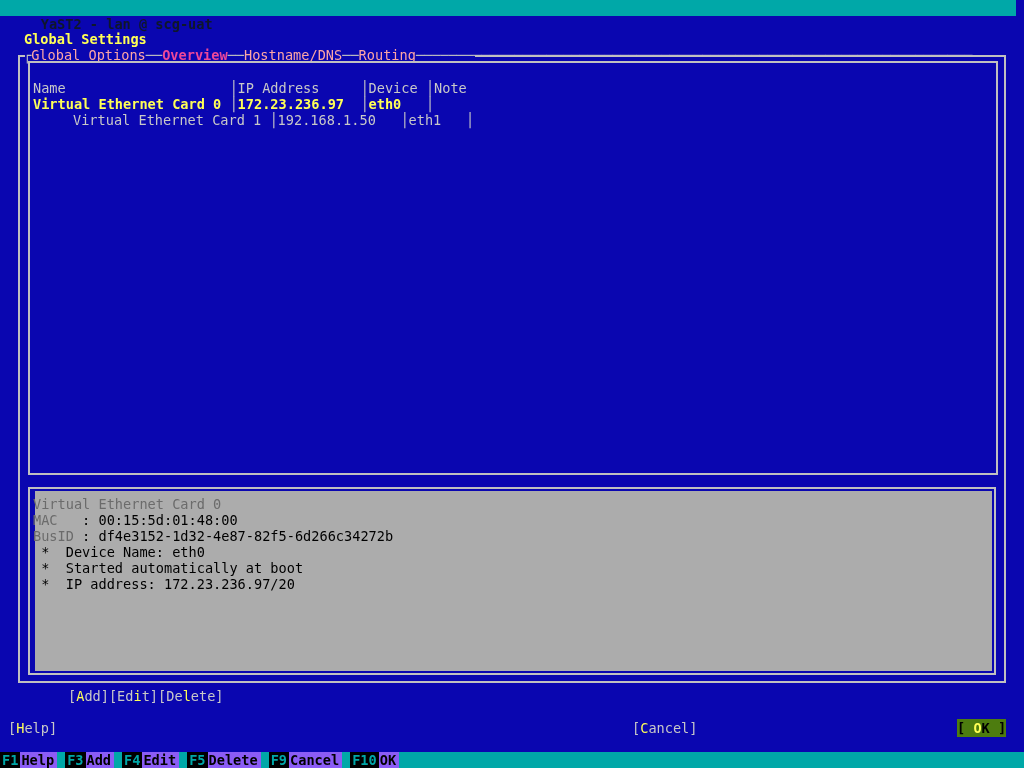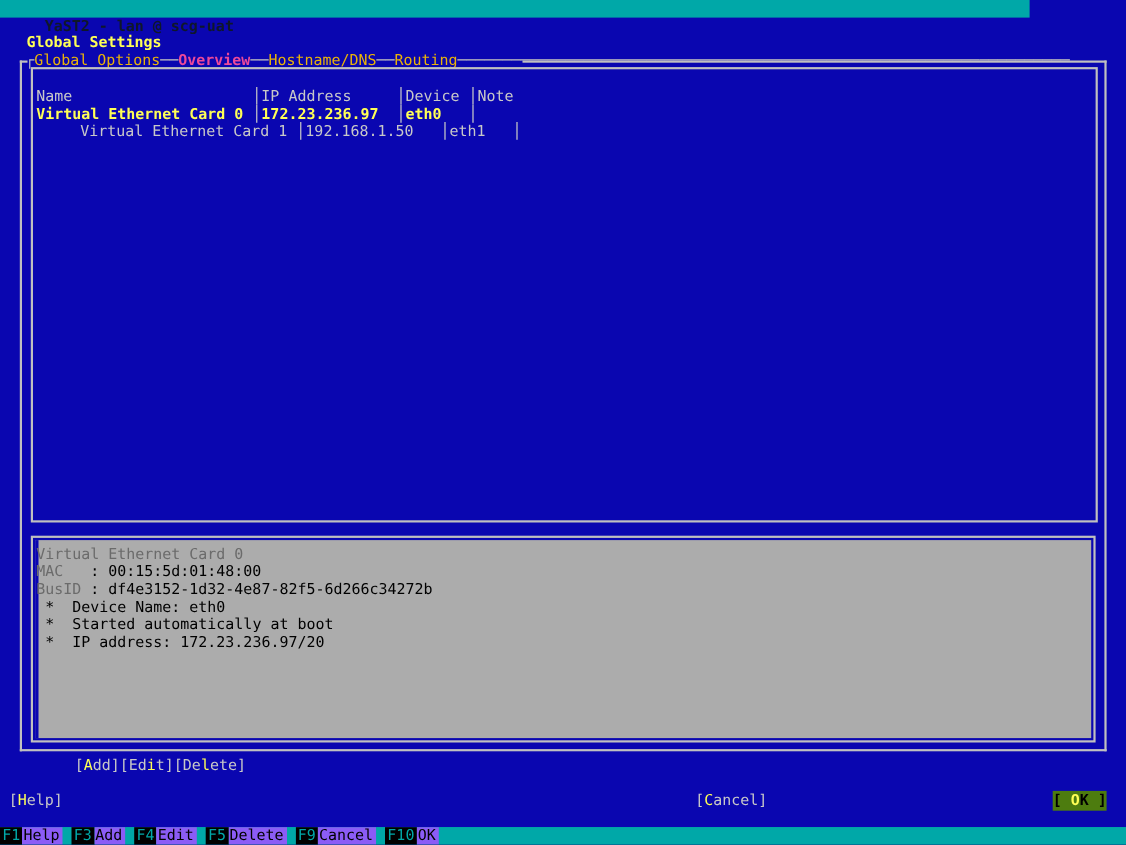--- a/index.html
+++ b/index.html
@@ -17,21 +17,21 @@
     line-height: 16px;
     letter-spacing: 0px;
     overflow: hidden;
     -webkit-font-smoothing: none;
   }
 
   
   #titlebar {
     position: absolute;
     left: 0; top: 0;
-    width: 936px; height: 16px;
+    width: 1016px; height: 16px;
     background: #00a8a8;
     color: #0f172a;
     font-weight: bold;
     padding-left: 8px;
     box-sizing: border-box;
     white-space: pre;
   }
 
   
   .page-title {
@@ -43,21 +43,21 @@
   }
 
   
   #tabrow {
     position: absolute;
     left: 23px; top: 47px;
     white-space: pre;
     color: #aaaaaa;
   }
   #tabrow .corner { color: #c0c0c0; }
-  .tab-label { color: #eab308; }
+  .tab-label { color: #fca5a5; }
   .tab-label.selected { color: #ec4899; font-weight: bold; text-align: center; }
   .tab-sep { color: #c0c0c0; }
 
   
   .frame {
     position: absolute;
     border: 2px solid #c0c0c0;
     box-sizing: border-box;
   }
   #tabframe {
@@ -157,21 +157,21 @@
 
   
   #fkeybar {
     position: absolute;
     left: 0; top: 752px;
     width: 1024px; height: 16px;
     background: #00a8a8;
     display: flex;
     align-items: stretch;
     white-space: pre;
-    font-weight: normal;
+    font-weight: bold;
   }
   .fkey {
     background: #000000;
     color: #00a8a8;
     padding: 0 2px;
     display: flex;
     align-items: center;
   }
   .flabel {
     background: #8b5cf6;

